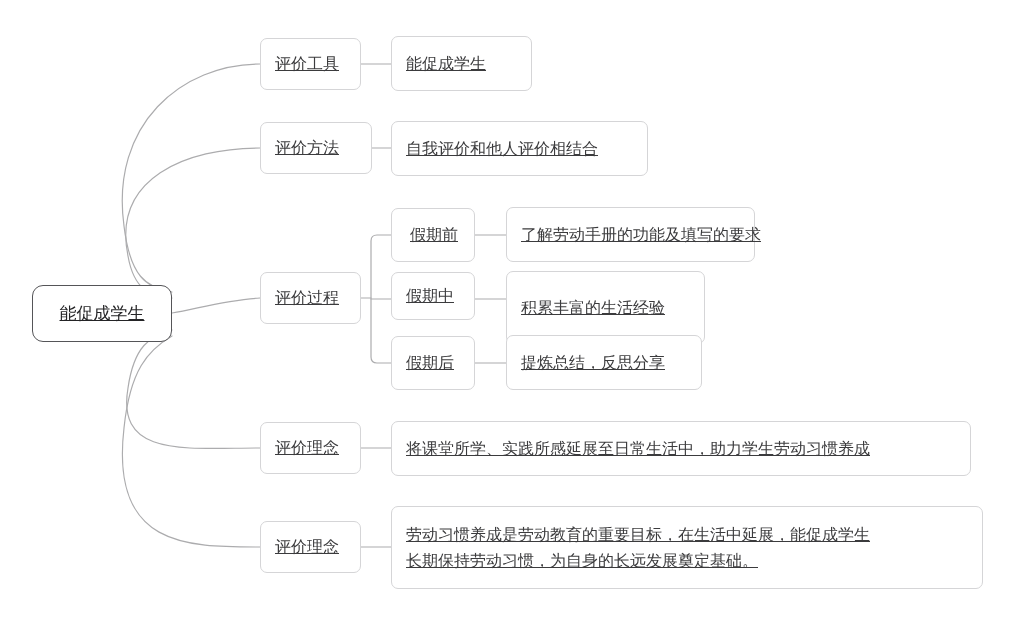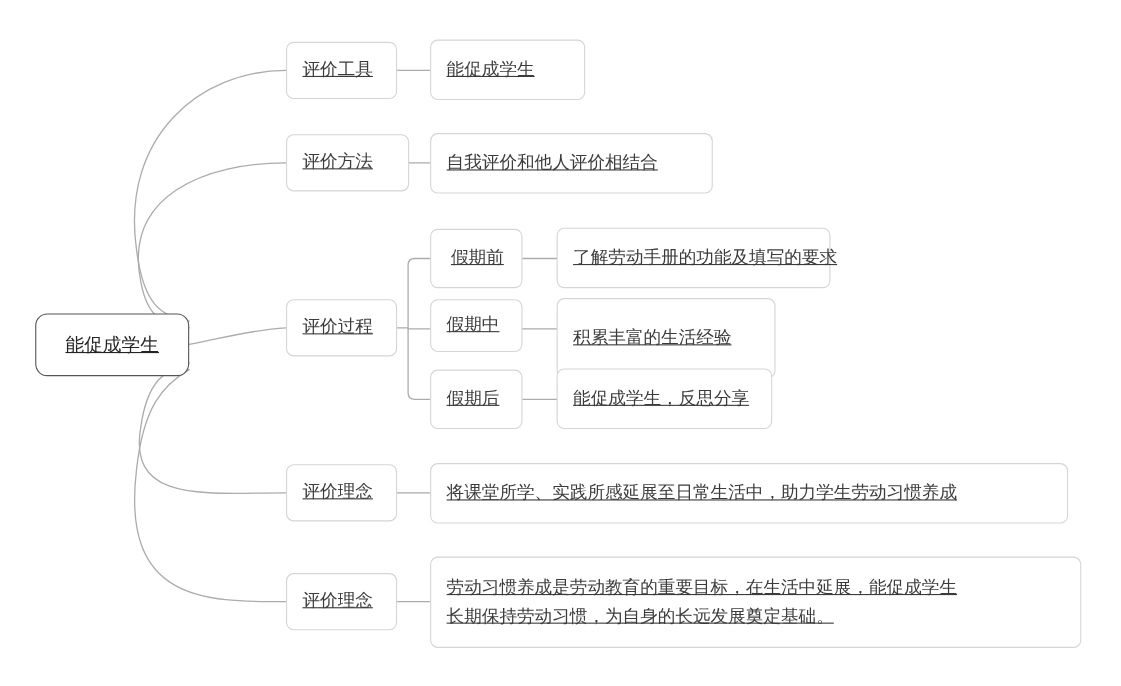--- a/index.html
+++ b/index.html
@@ -117,21 +117,21 @@
     <span>假期中</span>
   </div>
   <div class="node" style="left:506px; top:271px; width:199px; height:73px;align-items:center;">
     <span>积累丰富的生活经验</span>
   </div>
 
   <div class="node" style="left:391px; top:336px; width:84px; height:54px;">
     <span>假期后</span>
   </div>
   <div class="node" style="left:506px; top:335px; width:196px; height:55px;">
-    <span>能促成学生，反思分享</span>
+    <span>提炼总结，反思分享</span>
   </div>
 
   <div class="node" style="left:260px; top:422px; width:101px; height:52px;">
     <span>评价理念</span>
   </div>
   <div class="node" style="left:391px; top:421px; width:580px; height:55px;">
     <span>将课堂所学、实践所感延展至日常生活中，助力学生劳动习惯养成</span>
   </div>
 
   <div class="node" style="left:260px; top:521px; width:101px; height:52px;">

